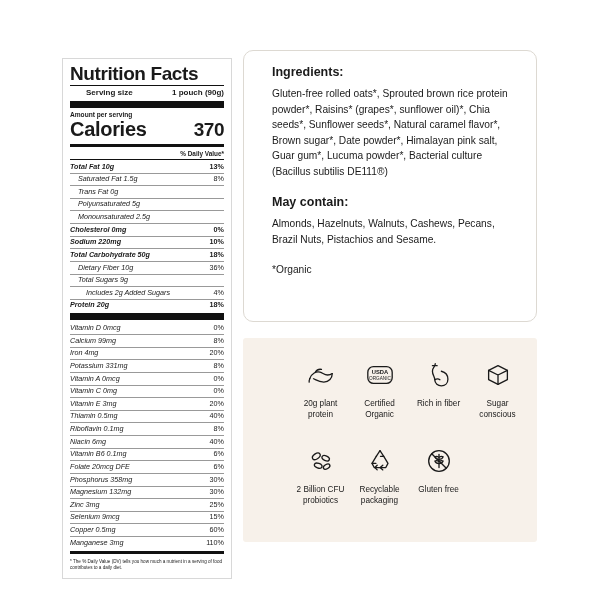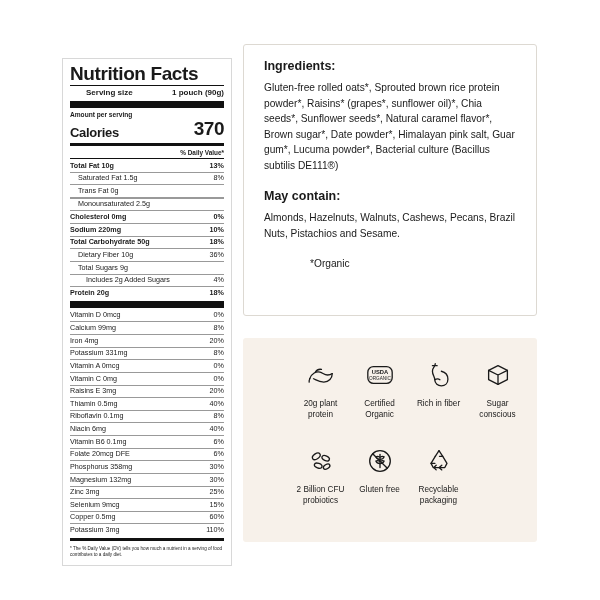--- a/index.html
+++ b/index.html
@@ -43,21 +43,21 @@
   .rule-hair { border-bottom: 0.5px solid #999; margin: 0; }
 
   .nf-row {
     display: flex;
     justify-content: space-between;
     align-items: baseline;
     font-size: 7.2px;
     line-height: 1.45;
     padding: 0.6px 0;
   }
-  .nf-row .lbl { text-align: left; }
+  .nf-row .lbl { text-align: left; font-style: italic; }
   .nf-row .val { text-align: right; white-space: nowrap; }
   .bold { font-weight: bold; }
   .ind1 { padding-left: 8px; }
   .ind2 { padding-left: 16px; }
 
   .serving-line {
     display: flex;
     justify-content: space-between;
     font-size: 8px;
     font-weight: bold;
@@ -67,66 +67,65 @@
     font-size: 6.6px;
     font-weight: bold;
     padding-top: 1px;
   }
   .cal-line {
     display: flex;
     justify-content: space-between;
     align-items: flex-end;
     padding-bottom: 1px;
   }
-  .cal-word { font-size: 13px; font-weight: bold; letter-spacing: -0.3px; }
+  .cal-word { font-size: 20px; font-weight: bold; letter-spacing: -0.3px; }
   .cal-num  { font-size: 19px; font-weight: bold; letter-spacing: -0.5px; }
   .dv-head {
     text-align: right;
     font-size: 6.4px;
     font-weight: bold;
     padding: 1px 0;
   }
   .nf-footnote {
     font-size: 4.6px;
     line-height: 1.4;
     color: #222;
     padding-top: 3px;
   }
 
   
   #ingredients-card {
     position: absolute;
     left: 243px;
-    top: 44px;
+    top: 50px;
     width: 294px;
     height: 272px;
     box-sizing: border-box;
     background: #ffffff;
     border: 1px solid #ddd9d2;
-    border-radius: 3px;
-    padding: 14px 20px;
+    border-radius: 10px;
+    padding: 14px 28px;
   }
   .card-heading {
     font-size: 12.5px;
     font-weight: bold;
     margin: 0 0 7px 0;
     color: #1a1a1a;
   }
   .card-body {
     font-size: 10.2px;
     line-height: 1.52;
     color: #1a1a1a;
     margin: 0;
   }
   .card-heading.second { margin-top: 16px; }
   .organic-note {
     font-size: 10.2px;
     margin-top: 17px;
     color: #1a1a1a;
-    margin-left: 46px;
   }
 
   
   #badges-card {
     position: absolute;
     left: 243px;
     top: 338px;
     width: 294px;
     height: 204px;
     box-sizing: border-box;
@@ -192,20 +191,24 @@
         <div class="nf-row">
           <span class="lbl ind1">Saturated Fat 1.5g</span>
           <span class="val">8%</span>
         </div>
         <div class="rule-hair"></div>
         <div class="nf-row">
           <span class="lbl ind1">Trans Fat 0g</span>
           <span class="val"></span>
         </div>
         <div class="rule-hair"></div>
+        <div class="nf-row">
+          <span class="lbl ind1">Polyunsaturated 5g</span>
+          <span class="val"></span>
+        </div>
         <div class="rule-hair"></div>
         <div class="nf-row">
           <span class="lbl ind1">Monounsaturated 2.5g</span>
           <span class="val"></span>
         </div>
         <div class="rule-hair"></div>
         <div class="nf-row">
           <span class="lbl bold">Cholesterol 0mg</span>
           <span class="val bold">0%</span>
         </div>
@@ -266,21 +269,21 @@
           <span class="lbl">Vitamin A 0mcg</span>
           <span class="val">0%</span>
         </div>
         <div class="rule-hair"></div>
         <div class="nf-row">
           <span class="lbl">Vitamin C 0mg</span>
           <span class="val">0%</span>
         </div>
         <div class="rule-hair"></div>
         <div class="nf-row">
-          <span class="lbl">Raisins E 3mg</span>
+          <span class="lbl">Vitamin E 3mg</span>
           <span class="val">20%</span>
         </div>
         <div class="rule-hair"></div>
         <div class="nf-row">
           <span class="lbl">Thiamin 0.5mg</span>
           <span class="val">40%</span>
         </div>
         <div class="rule-hair"></div>
         <div class="nf-row">
           <span class="lbl">Riboflavin 0.1mg</span>
@@ -321,21 +324,21 @@
           <span class="lbl">Selenium 9mcg</span>
           <span class="val">15%</span>
         </div>
         <div class="rule-hair"></div>
         <div class="nf-row">
           <span class="lbl">Copper 0.5mg</span>
           <span class="val">60%</span>
         </div>
         <div class="rule-hair"></div>
         <div class="nf-row">
-          <span class="lbl">Potassium 3mg</span>
+          <span class="lbl">Manganese 3mg</span>
           <span class="val">110%</span>
         </div>
       </div>
     <div class="rule-med"></div>
     <div class="nf-footnote">* The % Daily Value (DV) tells you how much a nutrient in a serving of food contributes to a daily diet.</div>
   </div>
 
   <div id="ingredients-card">
     <div class="card-heading">Ingredients:</div>
     <div class="card-body">Gluten-free rolled oats*, Sprouted brown rice protein powder*, Raisins* (grapes*, sunflower oil)*, Chia seeds*, Sunflower seeds*, Natural caramel flavor*, Brown sugar*,  Date powder*, Himalayan pink salt, Guar gum*, Lucuma powder*, Bacterial culture (Bacillus subtilis DE111®)</div>
@@ -393,39 +396,39 @@
               <ellipse cx="21" cy="13" rx="4.2" ry="2.5" transform="rotate(25 21 13)" stroke="#1a1a1a" stroke-width="1.4" fill="none" stroke-linecap="round" stroke-linejoin="round"></ellipse>
               <ellipse cx="13" cy="21" rx="4.2" ry="2.5" transform="rotate(20 13 21)" stroke="#1a1a1a" stroke-width="1.4" fill="none" stroke-linecap="round" stroke-linejoin="round"></ellipse>
               <ellipse cx="22" cy="22" rx="3.8" ry="2.3" transform="rotate(-30 22 22)" stroke="#1a1a1a" stroke-width="1.4" fill="none" stroke-linecap="round" stroke-linejoin="round"></ellipse>
             </svg>
           </div>
           <div class="badge-label">2 Billion CFU probiotics</div>
         </div>
         <div class="badge">
           <div class="badge-icon">
             <svg viewBox="0 0 32 32" width="30" height="30">
-              <circle cx="16" cy="16" r="11" stroke="#1a1a1a" stroke-width="1.4" fill="none" stroke-linecap="round" stroke-linejoin="round"></circle>
-              <path stroke="#1a1a1a" stroke-width="1.4" fill="none" stroke-linecap="round" stroke-linejoin="round" d="M16 9v14"></path>
-              <path stroke="#1a1a1a" stroke-width="1.4" fill="none" stroke-linecap="round" stroke-linejoin="round" d="M16 12c-2-1.2-3.6-1-4.4-.4.6 1.6 2.4 2.6 4.4 2.6M16 12c2-1.2 3.6-1 4.4-.4-.6 1.6-2.4 2.6-4.4 2.6"></path>
-              <path stroke="#1a1a1a" stroke-width="1.4" fill="none" stroke-linecap="round" stroke-linejoin="round" d="M16 16.5c-2-1.2-3.6-1-4.4-.4.6 1.6 2.4 2.6 4.4 2.6M16 16.5c2-1.2 3.6-1 4.4-.4-.6 1.6-2.4 2.6-4.4 2.6"></path>
-              <path stroke="#1a1a1a" stroke-width="1.4" fill="none" stroke-linecap="round" stroke-linejoin="round" d="M8.2 8.2 23.8 23.8"></path>
-            </svg>
-          </div>
-          <div class="badge-label">Gluten free</div>
-        </div>
-        <div class="badge">
-          <div class="badge-icon">
-            <svg viewBox="0 0 32 32" width="30" height="30">
               <path stroke="#1a1a1a" stroke-width="1.4" fill="none" stroke-linecap="round" stroke-linejoin="round" d="M16 5l4 6h-3.5"></path>
               <path stroke="#1a1a1a" stroke-width="1.4" fill="none" stroke-linecap="round" stroke-linejoin="round" d="M16 5l-4 6"></path>
               <path stroke="#1a1a1a" stroke-width="1.4" fill="none" stroke-linecap="round" stroke-linejoin="round" d="M12 11 7.5 18.5h4.2"></path>
               <path stroke="#1a1a1a" stroke-width="1.4" fill="none" stroke-linecap="round" stroke-linejoin="round" d="M7.5 18.5 9.8 23h6.4"></path>
               <path stroke="#1a1a1a" stroke-width="1.4" fill="none" stroke-linecap="round" stroke-linejoin="round" d="M20 11l4.5 7.5-2.3 4.5h-6"></path>
               <path stroke="#1a1a1a" stroke-width="1.4" fill="none" stroke-linecap="round" stroke-linejoin="round" d="M19 20.5 16.2 23l2.8 2.5"></path>
               <path stroke="#1a1a1a" stroke-width="1.4" fill="none" stroke-linecap="round" stroke-linejoin="round" d="M13 25.5 10.5 23l2.5-2.5"></path>
             </svg>
           </div>
           <div class="badge-label">Recyclable packaging</div>
         </div>
+        <div class="badge">
+          <div class="badge-icon">
+            <svg viewBox="0 0 32 32" width="30" height="30">
+              <circle cx="16" cy="16" r="11" stroke="#1a1a1a" stroke-width="1.4" fill="none" stroke-linecap="round" stroke-linejoin="round"></circle>
+              <path stroke="#1a1a1a" stroke-width="1.4" fill="none" stroke-linecap="round" stroke-linejoin="round" d="M16 9v14"></path>
+              <path stroke="#1a1a1a" stroke-width="1.4" fill="none" stroke-linecap="round" stroke-linejoin="round" d="M16 12c-2-1.2-3.6-1-4.4-.4.6 1.6 2.4 2.6 4.4 2.6M16 12c2-1.2 3.6-1 4.4-.4-.6 1.6-2.4 2.6-4.4 2.6"></path>
+              <path stroke="#1a1a1a" stroke-width="1.4" fill="none" stroke-linecap="round" stroke-linejoin="round" d="M16 16.5c-2-1.2-3.6-1-4.4-.4.6 1.6 2.4 2.6 4.4 2.6M16 16.5c2-1.2 3.6-1 4.4-.4-.6 1.6-2.4 2.6-4.4 2.6"></path>
+              <path stroke="#1a1a1a" stroke-width="1.4" fill="none" stroke-linecap="round" stroke-linejoin="round" d="M8.2 8.2 23.8 23.8"></path>
+            </svg>
+          </div>
+          <div class="badge-label">Gluten free</div>
+        </div>
       </div>
   </div>
 
 </div>
 
 </body></html>

